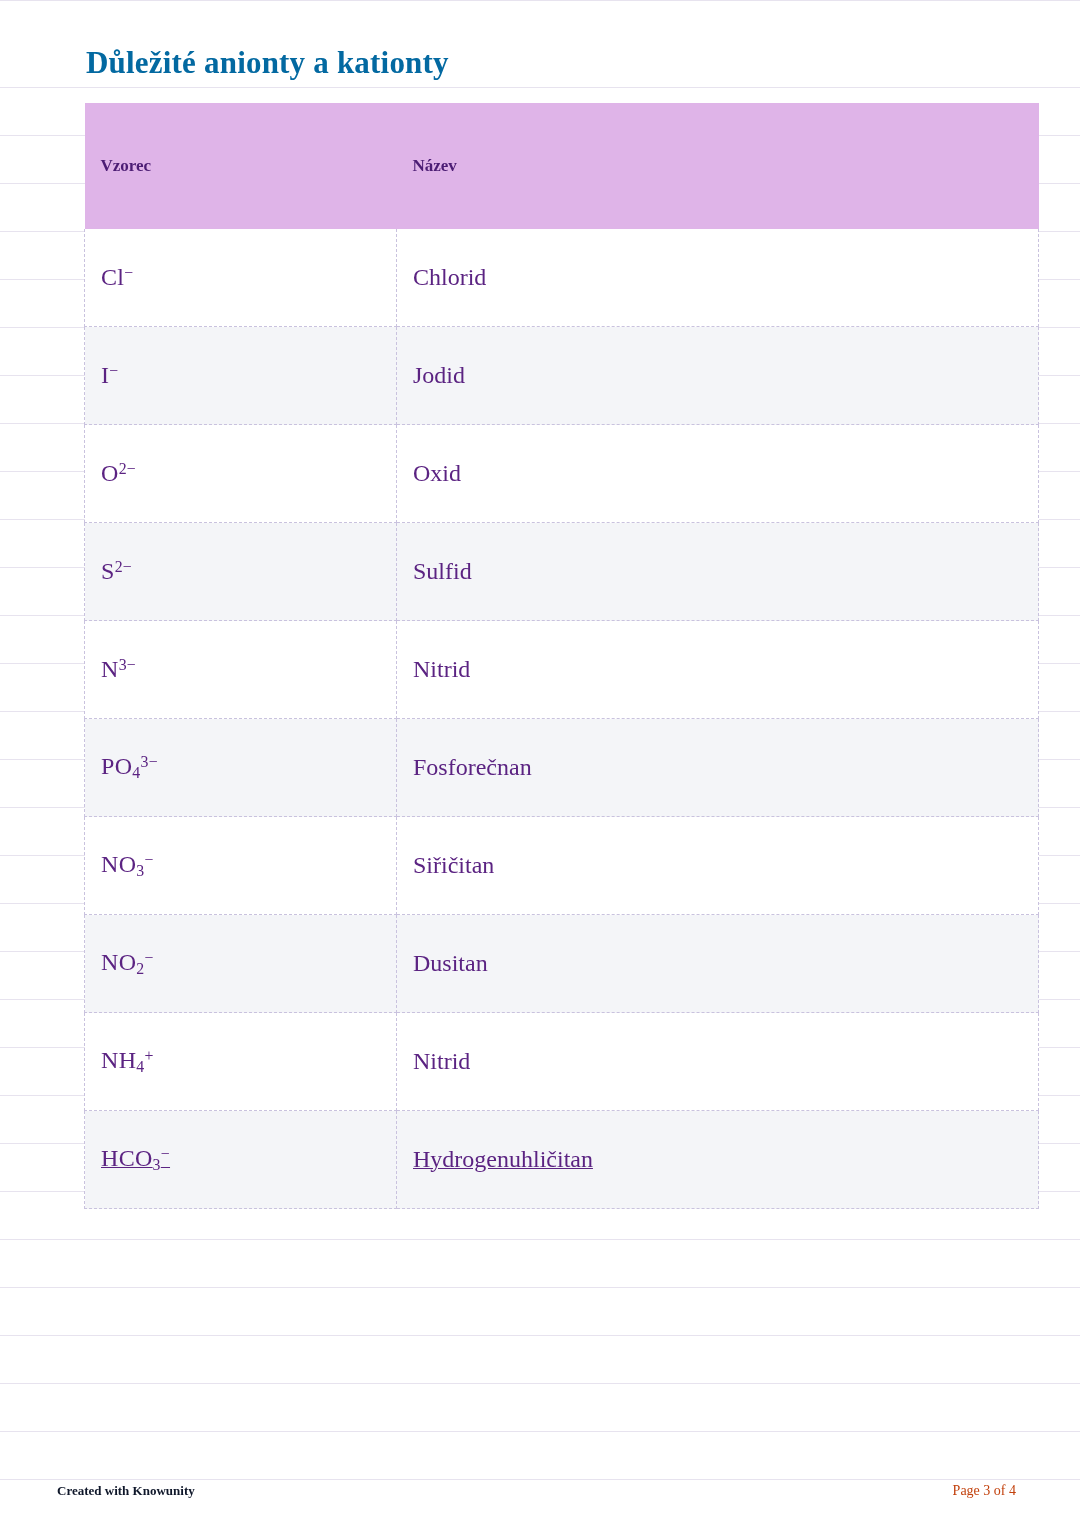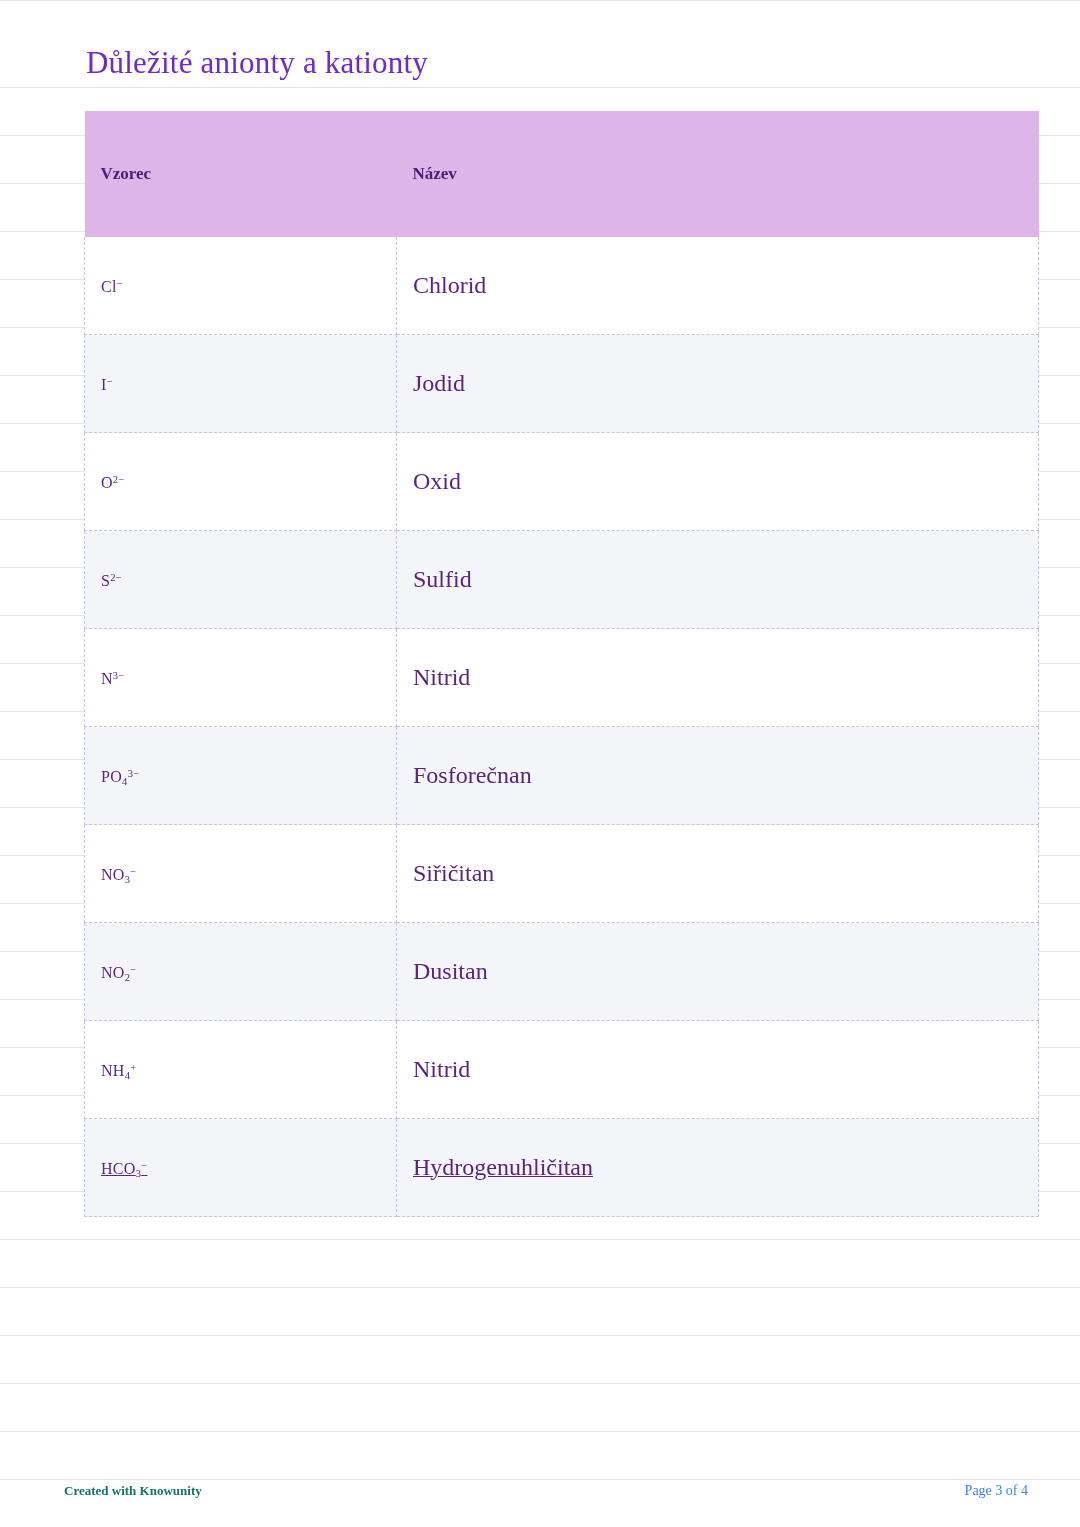--- a/index.html
+++ b/index.html
@@ -41,24 +41,24 @@
 
   .content {
     position: absolute;
     left: 84px;
     top: 44px;
     width: 922px;
   }
 
   .doc-title {
     font-size: 31px;
-    font-weight: normal;
-    color: #6d28d9;
+    font-weight: bold;
+    color: #0369a1;
     letter-spacing: 0.2px;
-    margin: 0 0 30px 2px;
+    margin: 0 0 22px 2px;
     line-height: 1.2;
   }
 
   table.ion-table {
     border-collapse: collapse;
     width: 922px;
     table-layout: fixed;
   }
 
   table.ion-table th,
@@ -95,21 +95,21 @@
   }
   tbody tr:nth-child(odd) td {
     background: #ffffff;
   }
   tbody tr:last-child td {
     border-bottom: 1px dashed #c9c2de;
     text-decoration: underline;
   }
 
   .formula {
-    font-size: 16px;
+    font-size: 24px;
     letter-spacing: 0.3px;
     white-space: nowrap;
   }
   .formula sub {
     font-size: 0.66em;
     vertical-align: -0.28em;
   }
   .formula sup {
     font-size: 0.66em;
     vertical-align: 0.45em;
@@ -120,33 +120,33 @@
 
   .footer {
     position: absolute;
     left: 52px;
     right: 52px;
     bottom: 28px;
     height: 24px;
   }
   .footer-left {
     position: absolute;
-    left: 12px;
+    left: 5px;
     bottom: 0;
     font-size: 13px;
     font-weight: bold;
-    color: #0f766e;
+    color: #0f172a;
     font-family: "Liberation Serif", serif;
   }
   .footer-right {
     position: absolute;
-    right: 0;
+    right: 12px;
     bottom: 0;
     font-size: 14px;
-    color: #3b82f6;
+    color: #c2410c;
   }
 </style>
 </head>
 <body>
 
 <div class="page">
   <div class="page-rules"></div>
 
   <div class="content">
     <h1 class="doc-title">Důležité anionty a kationty</h1>

